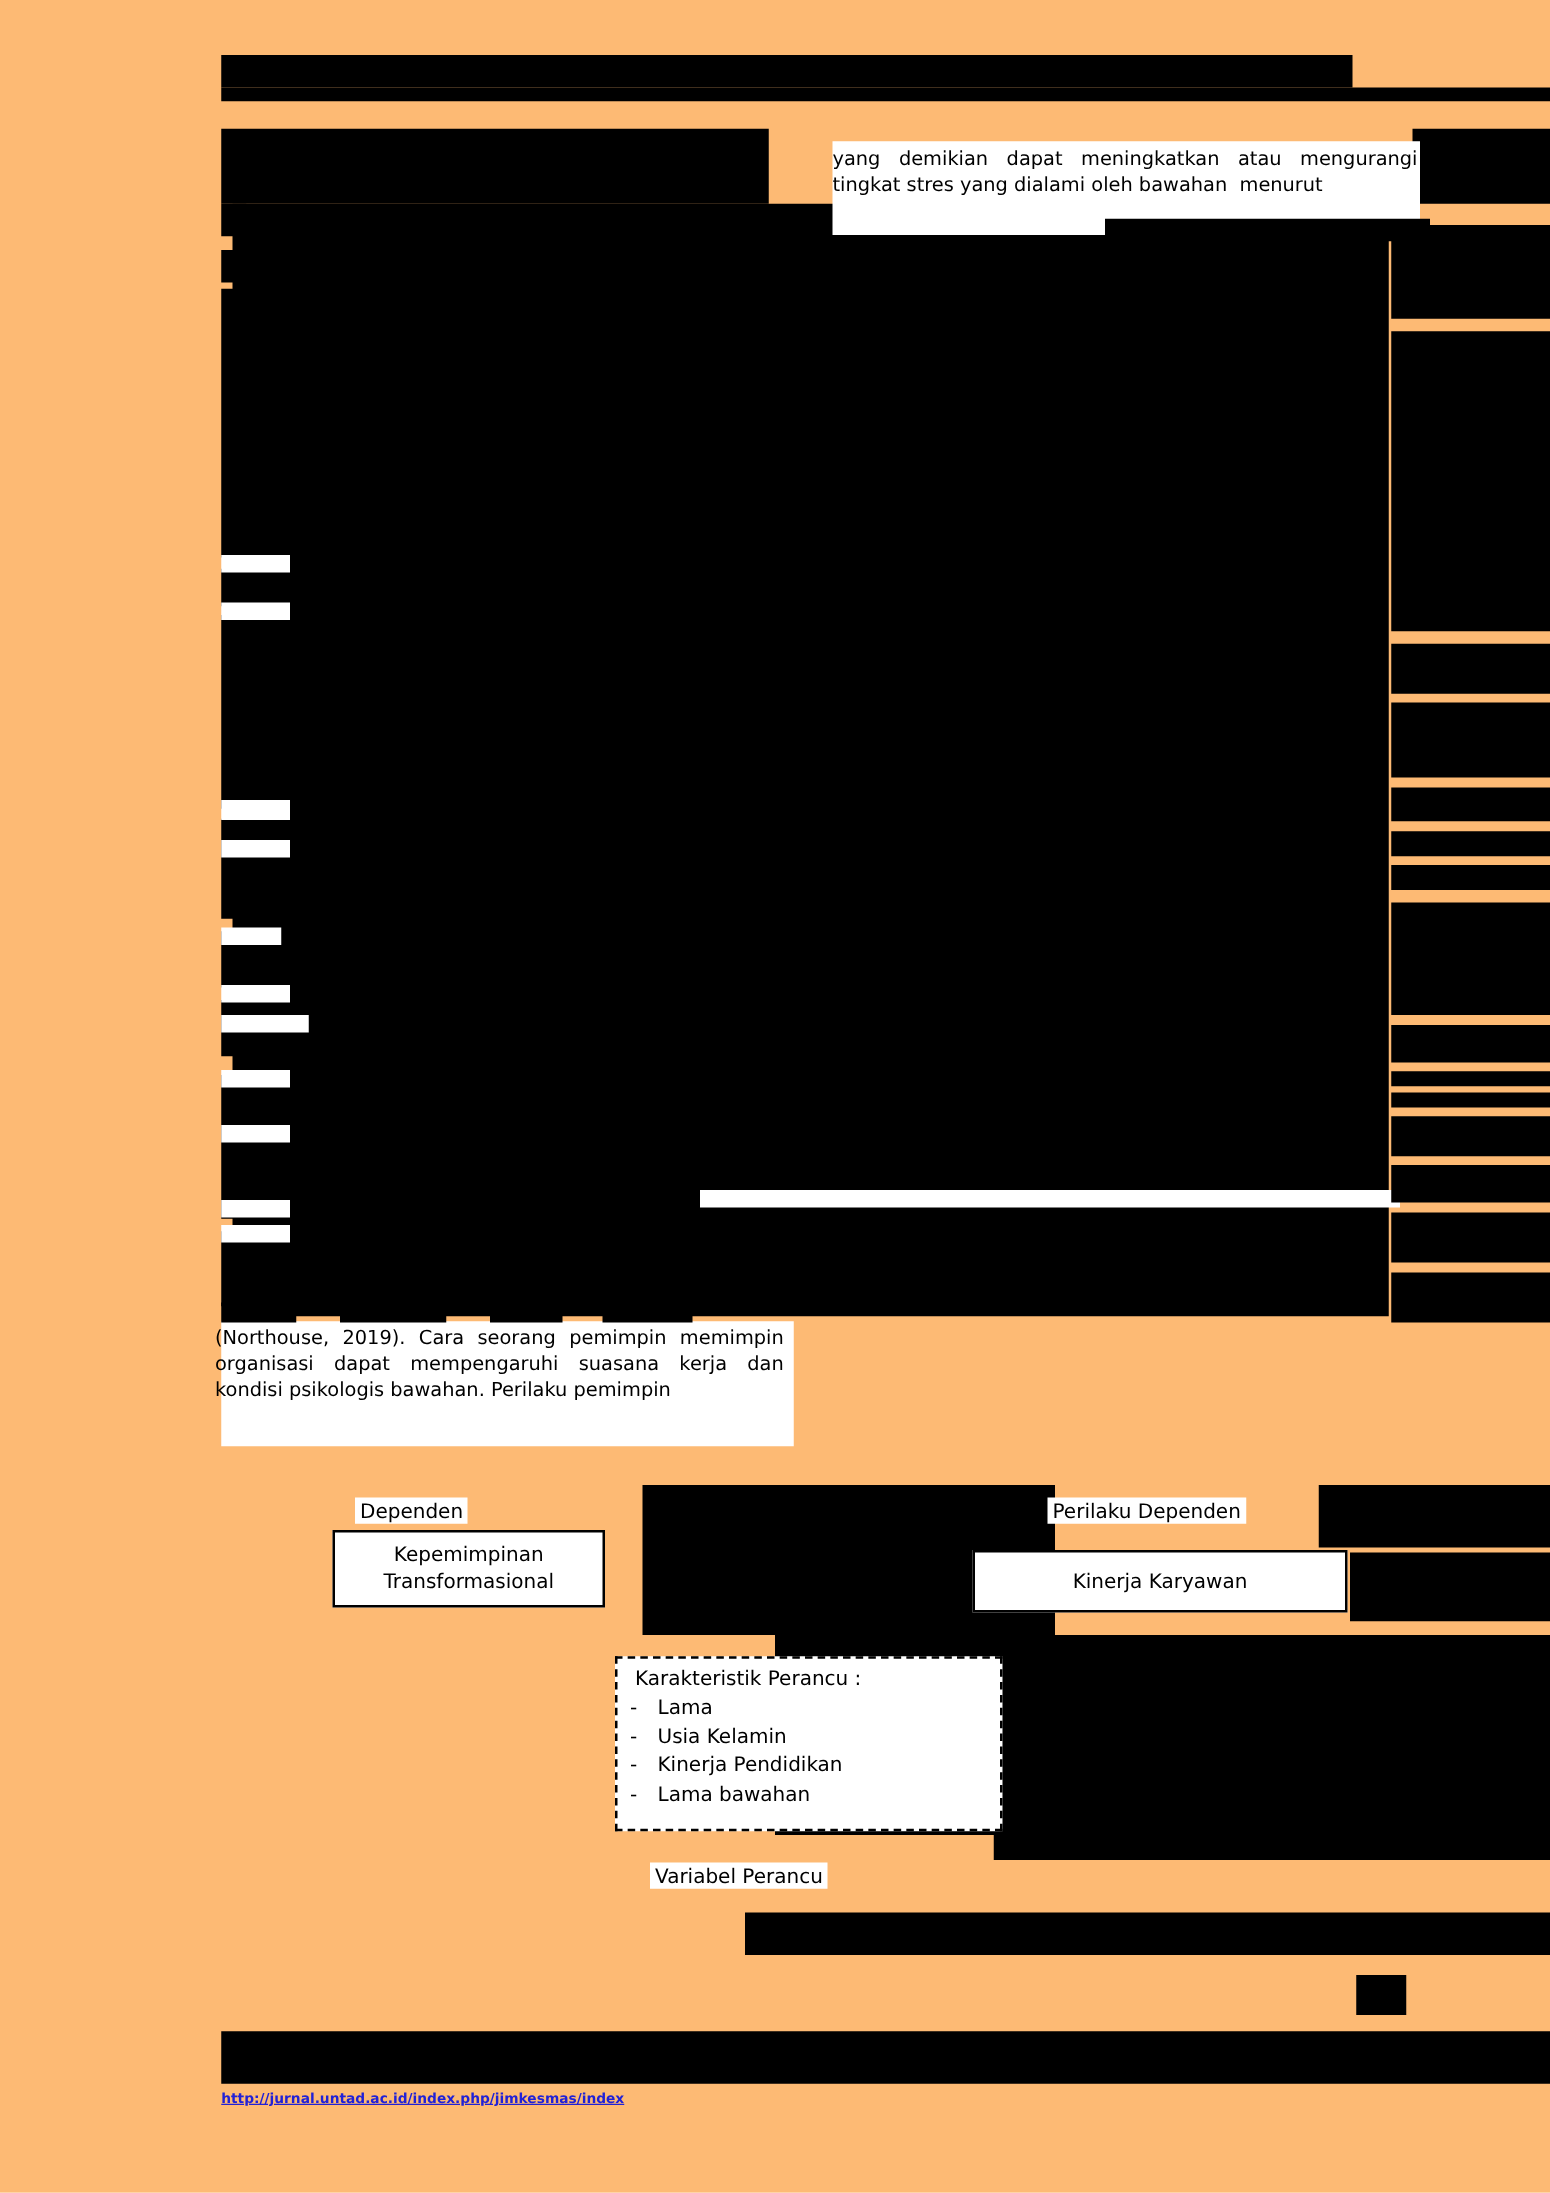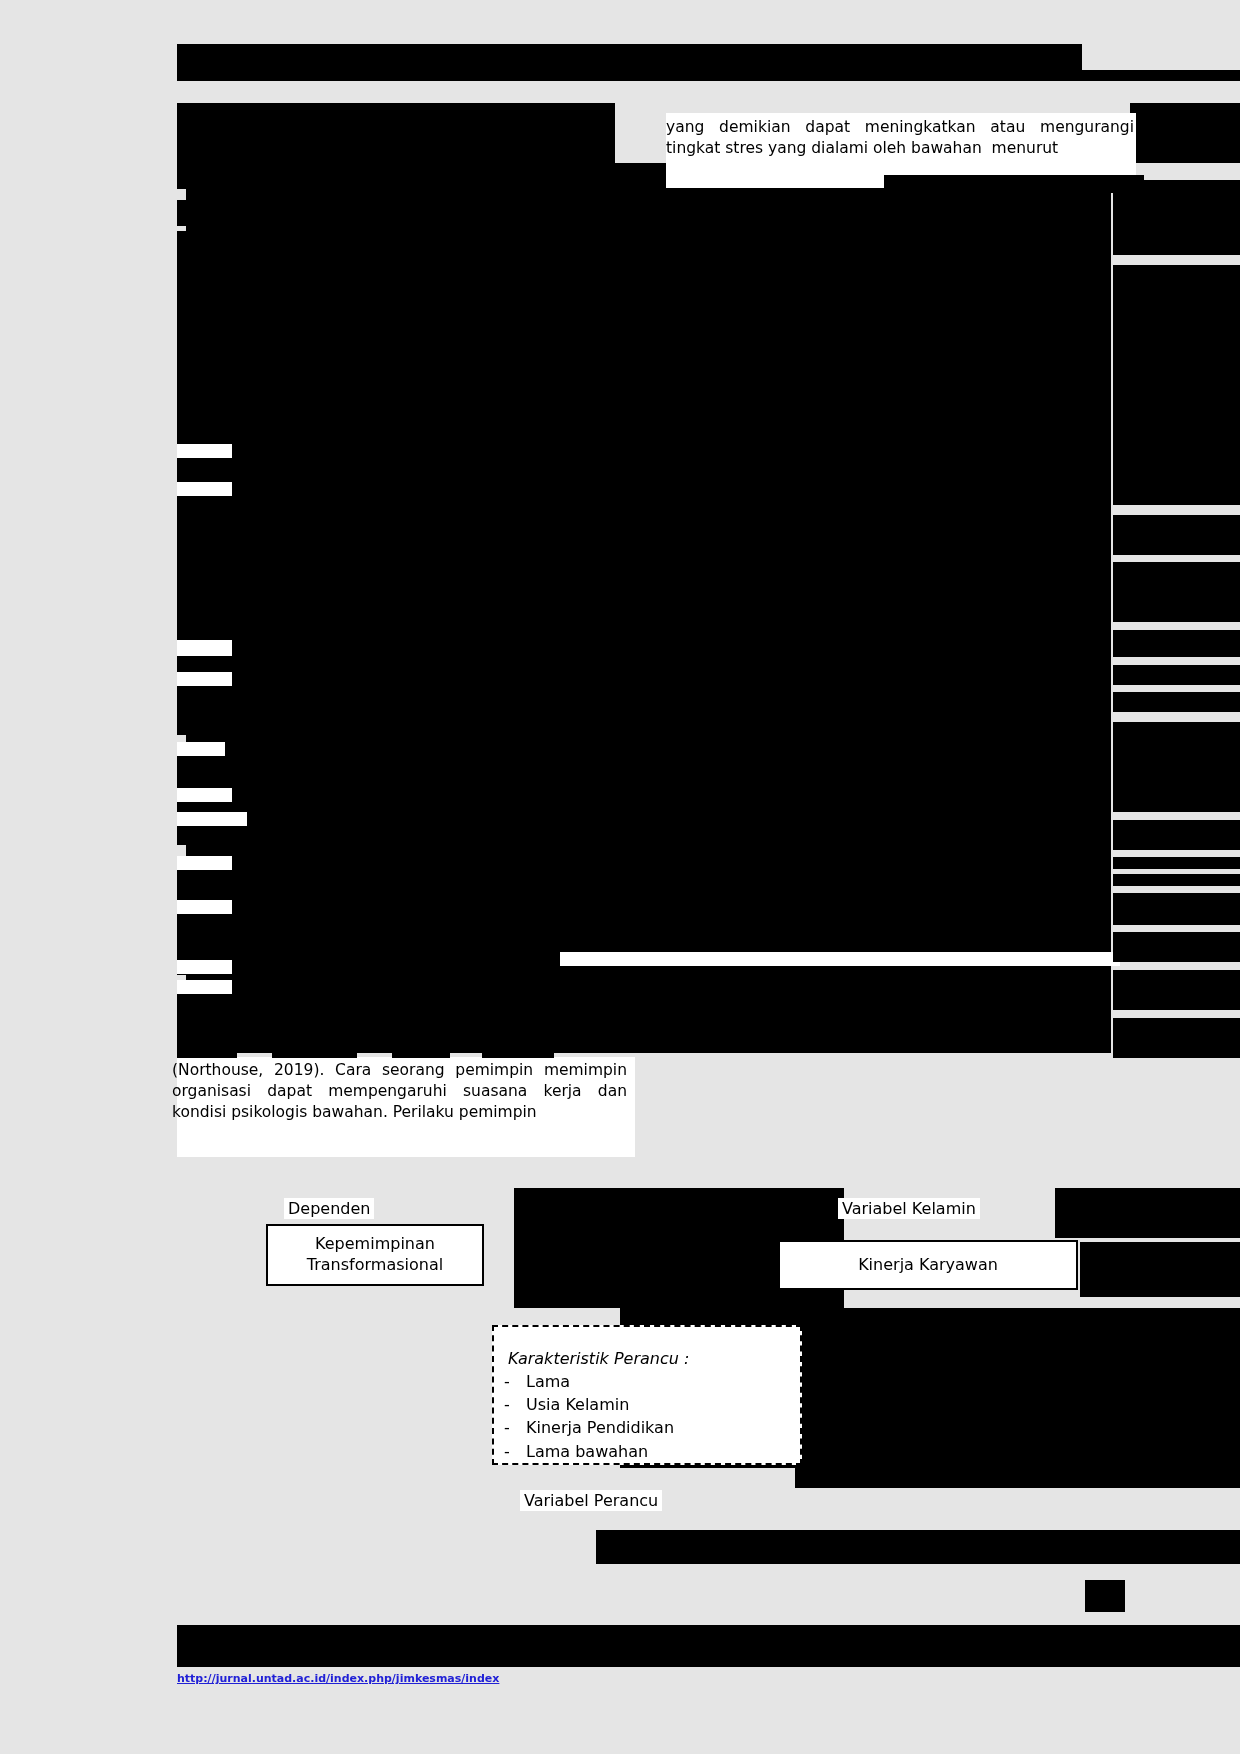--- a/index.html
+++ b/index.html
@@ -14,21 +14,21 @@
     font-family: "DejaVu Sans", sans-serif;
     color: #000000;
     overflow: hidden;
   }
 
   .page {
     position: absolute;
     top: 0; left: 0;
     width: 1240px;
     height: 1754px;
-    background: #e5e5e5;
+    background: #fdba74;
   }
 
   
   .redact {
     position: absolute;
     background: #000000;
   }
 
   
   .txt {
@@ -72,22 +72,21 @@
   .box-dashed {
     position: absolute;
     background: #ffffff;
     border: 2px dashed #000000;
     box-sizing: border-box;
     font-size: 16px;
     padding: 6px 10px 6px 10px;
   }
 
   .confound-title {
-    margin: 16px 0 2px 4px;
-    font-style: italic;
+    margin: 0 0 2px 4px;
   }
 
   .confound-list {
     margin: 0;
     padding: 0;
     list-style: none;
   }
   .confound-list li {
     display: flex;
     gap: 10px;
@@ -173,21 +172,21 @@
   <div class="redact" style="left:392px; top:1042px; width:58px; height:16px;"></div>
   <div class="redact" style="left:482px; top:1042px; width:72px; height:16px;"></div>
 
   <div class="redact" style="left:514px; top:1188px; width:330px; height:120px;"></div>
   <div class="redact" style="left:1055px; top:1188px; width:185px; height:50px;"></div>
   <div class="redact" style="left:1080px; top:1242px; width:160px; height:55px;"></div>
   <div class="redact" style="left:620px; top:1308px; width:620px; height:160px;"></div>
   <div class="redact" style="left:795px; top:1308px; width:445px; height:180px;"></div>
 
   <div class="diagram-label" style="left:284px; top:1198px;">Dependen</div>
-  <div class="diagram-label" style="left:838px; top:1198px;">Variabel Kelamin</div>
+  <div class="diagram-label" style="left:838px; top:1198px;">Perilaku Dependen</div>
 
   <div class="box-solid" style="left:778px; top:1240px; width:300px; height:50px;">
     <span>Kinerja Karyawan</span>
   </div>
 
   <div class="box-solid" style="left:266px; top:1224px; width:218px; height:62px;">
     <span style="white-space:pre-line;">Kepemimpinan
 Transformasional</span>
   </div>
 

